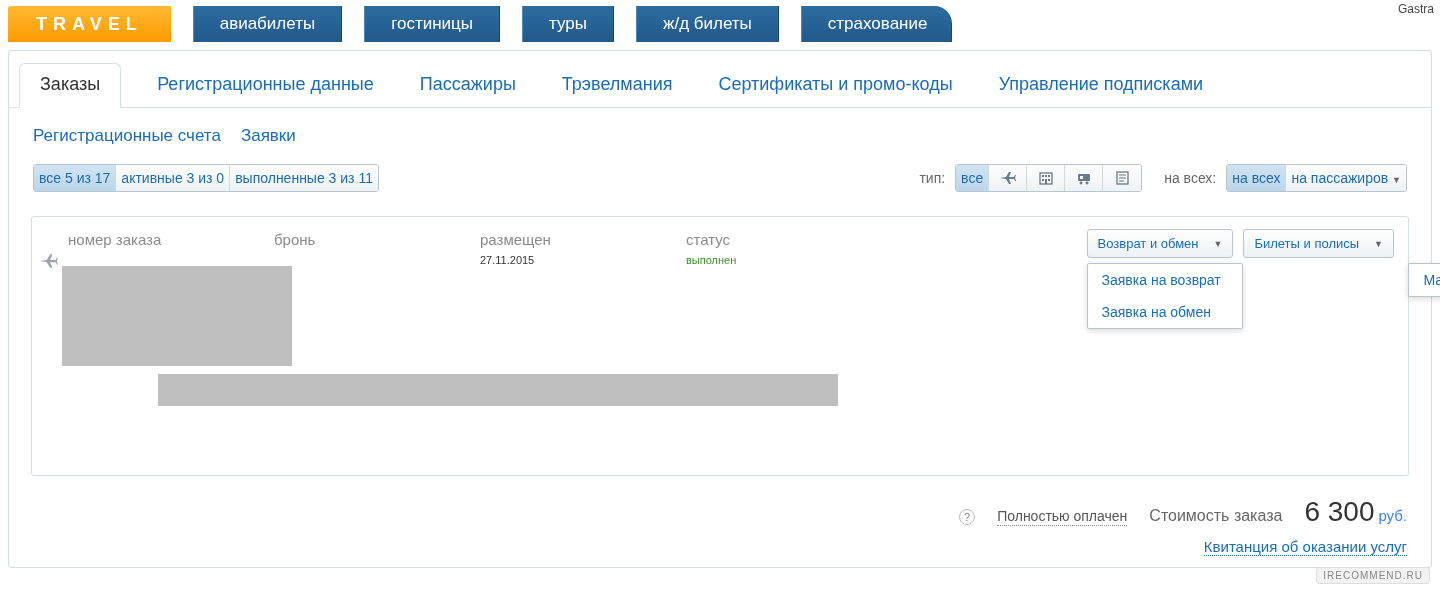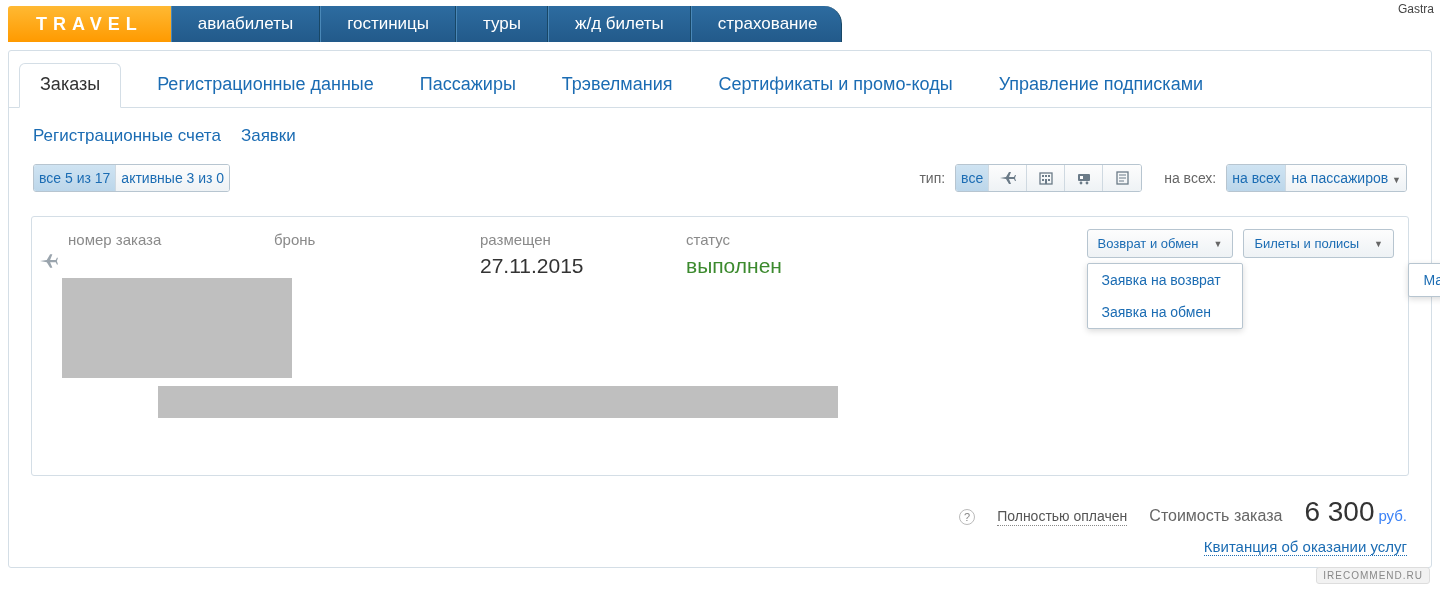--- a/index.html
+++ b/index.html
@@ -1,17 +1,17 @@
 <!DOCTYPE html>
 <html><head>
 <meta charset="utf-8">
 <style>
 * { box-sizing: border-box; margin: 0; padding: 0; }
 body { font-family: Arial, Helvetica, sans-serif; font-size: 14px; background: #fff; color: #333; width: 1440px; }
-.topnav { display: flex; align-items: stretch; height: 36px; margin: 6px 0 0 8px; }
+.topnav { display: flex; align-items: stretch; height: 36px; margin: 6px 0 0 8px; gap: 22px; }
 .topnav .logo { background: linear-gradient(#ffb933, #ff9a00); color: #fff; letter-spacing: 6px; font-weight: bold; font-size: 18px; display: flex; align-items: center; padding: 0 28px; border-radius: 3px 0 0 0; }
 .topnav .navbtn { background: linear-gradient(#2d6ca0, #225a8a); color: #fff; font-size: 17px; display: flex; align-items: center; padding: 0 26px; border-left: 1px solid #4a88b8; border-right: 1px solid #184766; cursor: pointer; text-transform: lowercase; }
 .topnav .navbtn:last-child { border-radius: 0 18px 0 0; padding-right: 24px; }
 .corner { position: absolute; right: 6px; top: 2px; font-size: 12px; color: #444; }
 .panel { border: 1px solid #d4dee6; border-radius: 3px; margin: 8px; padding: 0; background: #fff; }
 .tabs { display: flex; align-items: flex-end; padding: 12px 0 0 10px; border-bottom: 1px solid #d4dee6; gap: 26px; }
 .tabs .tab { color: #1b6cb3; font-size: 18px; padding: 10px 10px 12px; cursor: pointer; }
 .tabs .tab.active { color: #333; border: 1px solid #d4dee6; border-bottom: 1px solid #fff; border-radius: 6px 6px 0 0; background: #fff; margin-bottom: -1px; padding: 10px 20px 12px; }
 .sublinks { display: flex; gap: 20px; padding: 18px 24px 18px; color: #1b6cb3; font-size: 17px; }
 .sublinks span { cursor: pointer; }
@@ -22,21 +22,21 @@
 .seg .segbtn.sel { background: linear-gradient(#cfe3f2, #bcd6ea); color: #1b6cb3; }
 .lbl { color: #666; font-size: 14px; margin: 0 10px 0 22px; }
 .iconbtn { width: 38px; display: flex; align-items: center; justify-content: center; }
 .spacer { flex: 1; }
 .ordercard { border: 1px solid #d4dee6; border-radius: 3px; margin: 10px 22px 10px 22px; position: relative; padding: 14px 20px 50px 36px; min-height: 260px; }
 .ordicon { position: absolute; left: 8px; top: 36px; color: #999; }
 .cols { display: flex; gap: 56px; }
 .col { min-width: 150px; }
 .col.h { flex: 0 0 150px; }
 .colhead { color: #8a8a8a; font-size: 15px; margin-bottom: 6px; }
-.colval { color: #333; font-size: 21px; }
+.colval { color: #333; font-size: 11px; }
 .colval.green { color: #3c8a2e; }
 .redact { background: #bfbfbf; }
 .redact.r1 { width: 230px; height: 100px; margin-left: -6px; }
 .redact.r2 { width: 680px; height: 32px; margin: 8px 0 0 90px; }
 .ddwrap { position: absolute; right: 14px; top: 12px; display: flex; gap: 10px; }
 .ddbtn { border: 1px solid #b7c5d0; border-radius: 3px; background: linear-gradient(#fdfdfd, #eef2f5); padding: 6px 10px; font-size: 13px; color: #1b6cb3; cursor: pointer; display: flex; align-items: center; gap: 15px; }
 .menu { position: absolute; top: 34px; border: 1px solid #b7c5d0; background: #fff; box-shadow: 0 2px 6px rgba(0,0,0,.15); border-radius: 2px; }
 .menu .mi { padding: 8px 14px; color: #1b6cb3; font-size: 14px; white-space: nowrap; cursor: pointer; }
 .menu.m1 { left: 0; width: 156px; }
 .menu.m2 { left: 165px; width: 220px; }
@@ -79,20 +79,21 @@
 
   <div class="sublinks">
     <span>Регистрационные счета</span>
     <span>Заявки</span>
   </div>
 
   <div class="filterbar">
     <div class="seg">
       <div class="segbtn sel">все 5 из 17</div>
       <div class="segbtn">активные 3 из 0</div>
+      <div class="segbtn">выполненные 3 из 11</div>
     </div>
     <div class="spacer"></div>
     <span class="lbl">тип:</span>
     <div class="seg">
       <div class="segbtn sel">все</div>
       <div class="segbtn iconbtn">
         <span>
           <svg width="16" height="14" viewBox="0 0 16 14">
               <path d="M0 7 L6 6 L9 1 L11 1 L9 6 L14 6 L15 4 L16 4 L15 7 L16 10 L15 10 L14 8 L9 8 L11 13 L9 13 L6 8 L0 7 Z" fill="#6b7b88"></path>
             </svg>

